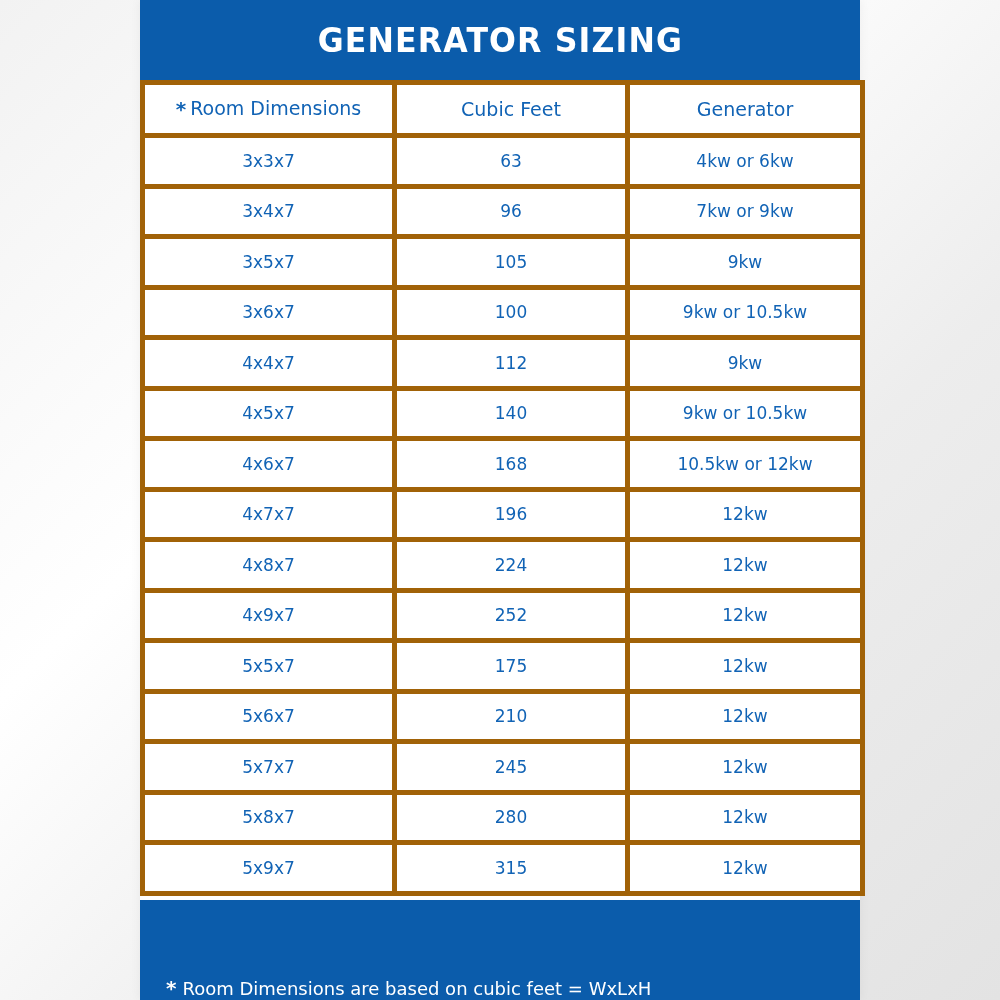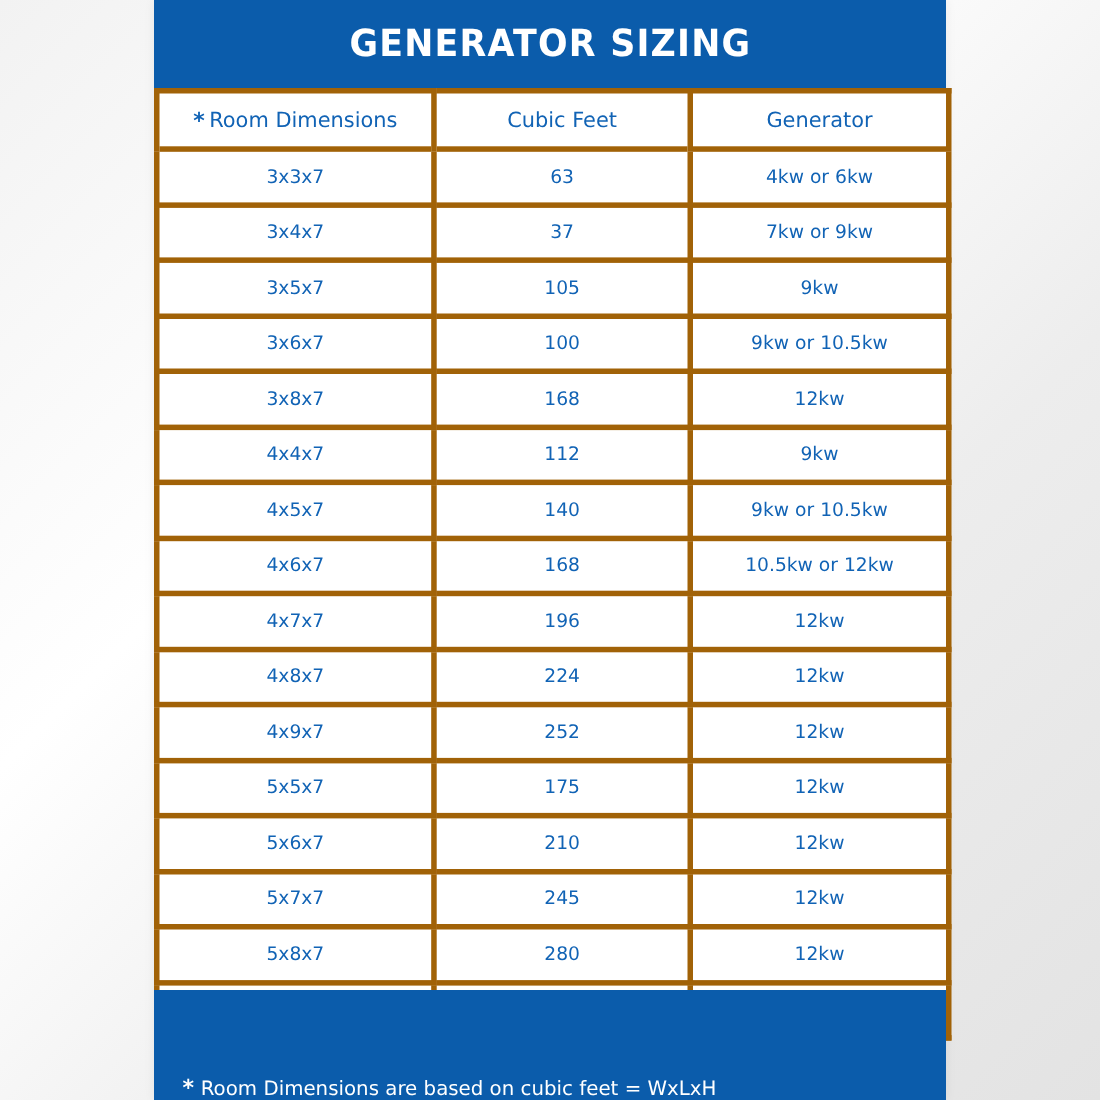--- a/index.html
+++ b/index.html
@@ -144,37 +144,32 @@
         </tr>
       </thead>
       <tbody>
         <tr>
           <td>3x3x7</td>
           <td>63</td>
           <td>4kw or 6kw</td>
         </tr>
         <tr>
           <td>3x4x7</td>
-          <td>37</td>
+          <td>96</td>
           <td>7kw or 9kw</td>
         </tr>
         <tr>
           <td>3x5x7</td>
           <td>105</td>
           <td>9kw</td>
         </tr>
         <tr>
           <td>3x6x7</td>
           <td>100</td>
           <td>9kw or 10.5kw</td>
-        </tr>
-        <tr>
-          <td>3x8x7</td>
-          <td>168</td>
-          <td>12kw</td>
         </tr>
         <tr>
           <td>4x4x7</td>
           <td>112</td>
           <td>9kw</td>
         </tr>
         <tr>
           <td>4x5x7</td>
           <td>140</td>
           <td>9kw or 10.5kw</td>

